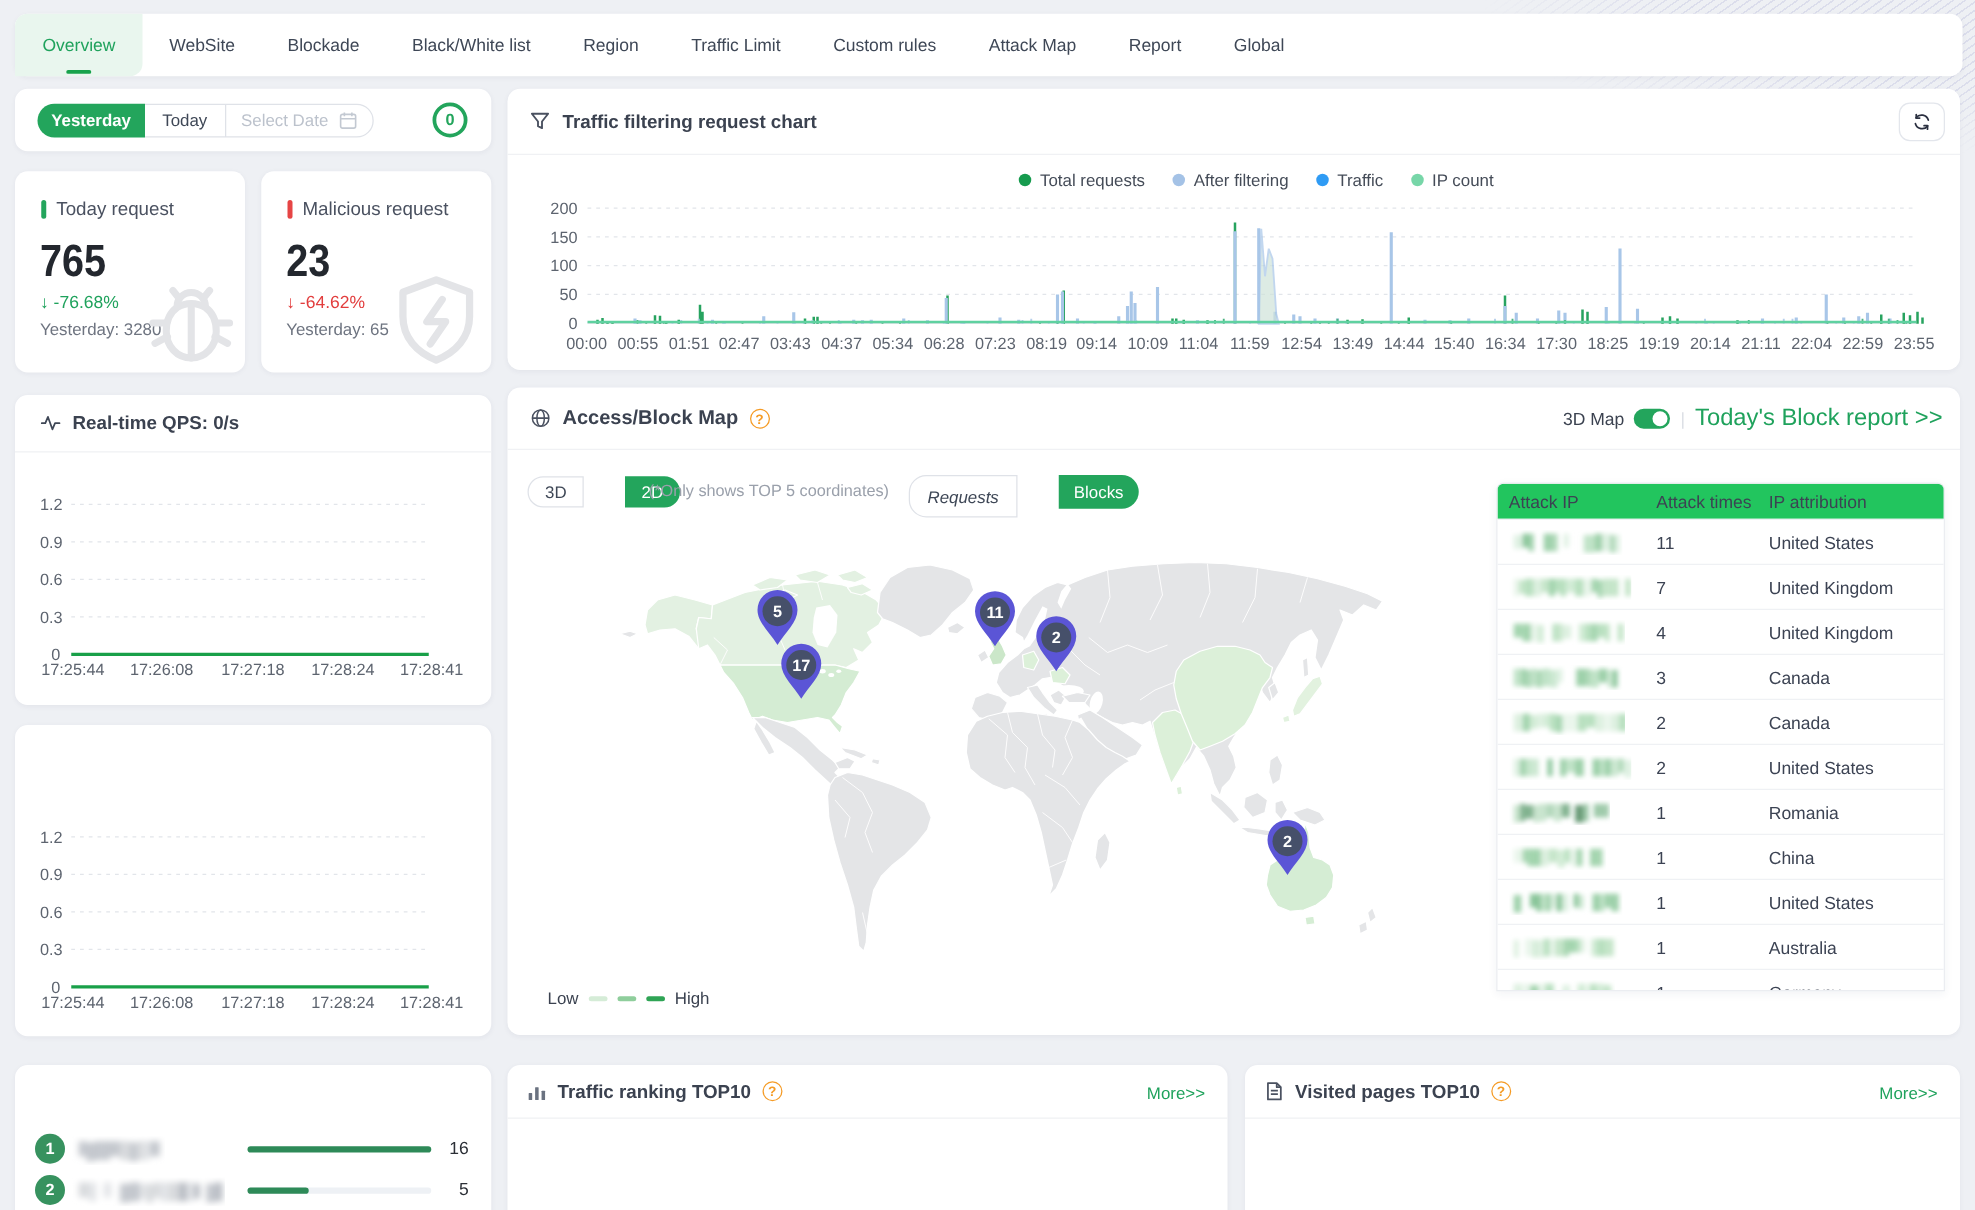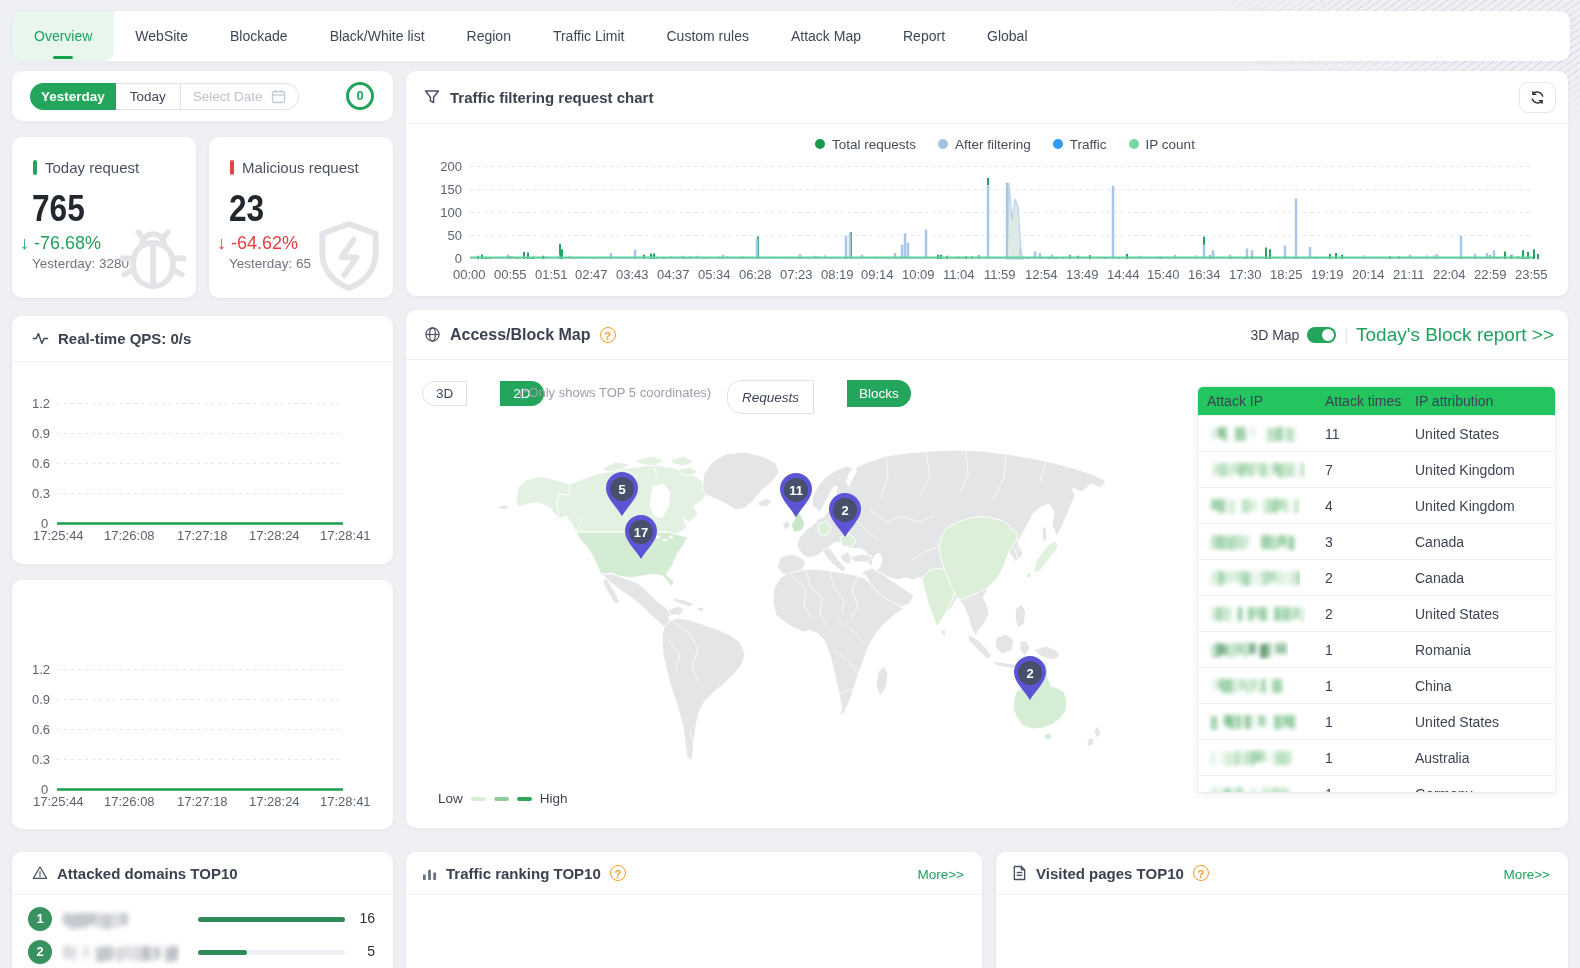--- a/index.html
+++ b/index.html
@@ -22,21 +22,21 @@
 
 .seg{position:absolute;left:18px;top:12px;height:27px;display:flex;font-size:13.5px;}
 .seg .sy{background:#23a55c;color:#fff;font-weight:bold;border-radius:14px 0 0 14px;padding:0 11px;line-height:27px;}
 .seg .st{background:#fff;border-top:1px solid #dfe2e8;border-bottom:1px solid #dfe2e8;color:#3e4756;padding:0 14px;line-height:25px;}
 .seg .sd{background:#fff;border:1px solid #dfe2e8;border-left:1px solid #dfe2e8;color:#bcc2cc;border-radius:0 14px 14px 0;padding:0 12px;line-height:25px;display:flex;align-items:center;gap:8px;}
 .badge0{position:absolute;right:19px;top:11px;width:28px;height:28px;border:3px solid #23a55c;border-radius:50%;color:#23a55c;font-size:13px;font-weight:bold;text-align:center;line-height:22px;}
 
 .stat .mark{position:absolute;left:21px;top:23px;width:4px;height:15px;border-radius:2px;}
 .stat .stitle{position:absolute;left:33px;top:22px;font-size:15px;color:#4a5160;font-weight:500;}
 .stat .num{position:absolute;left:20px;top:51px;font-size:36px;font-weight:800;color:#23272e;transform:scaleX(0.88);transform-origin:0 50%;}
-.stat .pct{position:absolute;left:8px;top:96px;font-size:18px;}
+.stat .pct{position:absolute;left:20px;top:96px;font-size:14px;}
 .stat .yd{position:absolute;left:20px;top:119px;font-size:13.5px;color:#6e7480;}
 .stat .wicon{position:absolute;right:3px;bottom:0px;opacity:1;}
 
 .axlbl{position:absolute;font-size:13px;color:#5d646f;}
 .legend{position:absolute;display:flex;gap:22px;font-size:13.5px;color:#454c58;align-items:center;}
 .legend i{display:inline-block;width:10px;height:10px;border-radius:50%;margin-right:7px;}
 
 .pillseg{position:absolute;display:flex;height:25px;font-size:13.5px;border-radius:13px;}
 .pillseg .on{background:#23a55c;color:#fff;font-weight:normal;display:flex;align-items:center;margin-left:33px;}
 .pillseg .off{background:#fff;border:1px solid #dfe2e8;color:#3e4756;display:flex;align-items:center;}
@@ -678,28 +678,20 @@
               <rect x="72" y="1" width="6" height="14" fill="#c5e5c9"></rect>
             </g>
           </svg></div>
         <div class="c2">1</div>
         <div class="c3">Germany</div>
       </div>
   </div>
 </div>
 
 <div class="card" style="left:12px;top:852px;width:381px;height:130px;">
-  <div class="hdr" style="height:43px;padding:0 20px;gap:9px;">
-    <svg width="16" height="16" viewBox="0 0 24 24" fill="none" stroke="#4a5160" stroke-width="1.8" stroke-linecap="round" stroke-linejoin="round">
-        <path d="M12 3L22 20H2z"></path>
-        <line x1="12" y1="10" x2="12" y2="14.5"></line>
-        <circle cx="12" cy="17" r="0.5"></circle>
-      </svg>
-    <div class="htitle">Attacked domains TOP10</div>
-  </div>
   <div class="rowdom" style="top:55px;">
     <div class="rnum">1</div>
     <svg width="74" height="23" viewBox="-5 -4 74 23" style="position:absolute;left:46px;top:2px;">
         <defs>
           <filter id="g65959" x="-25%" y="-35%" width="150%" height="170%">
             <feGaussianBlur stdDeviation="2.6"></feGaussianBlur>
           </filter>
         </defs>
         <g filter="url(#g65959)">
           <rect x="0" y="0" width="6" height="12" fill="#c4c8ce"></rect>

